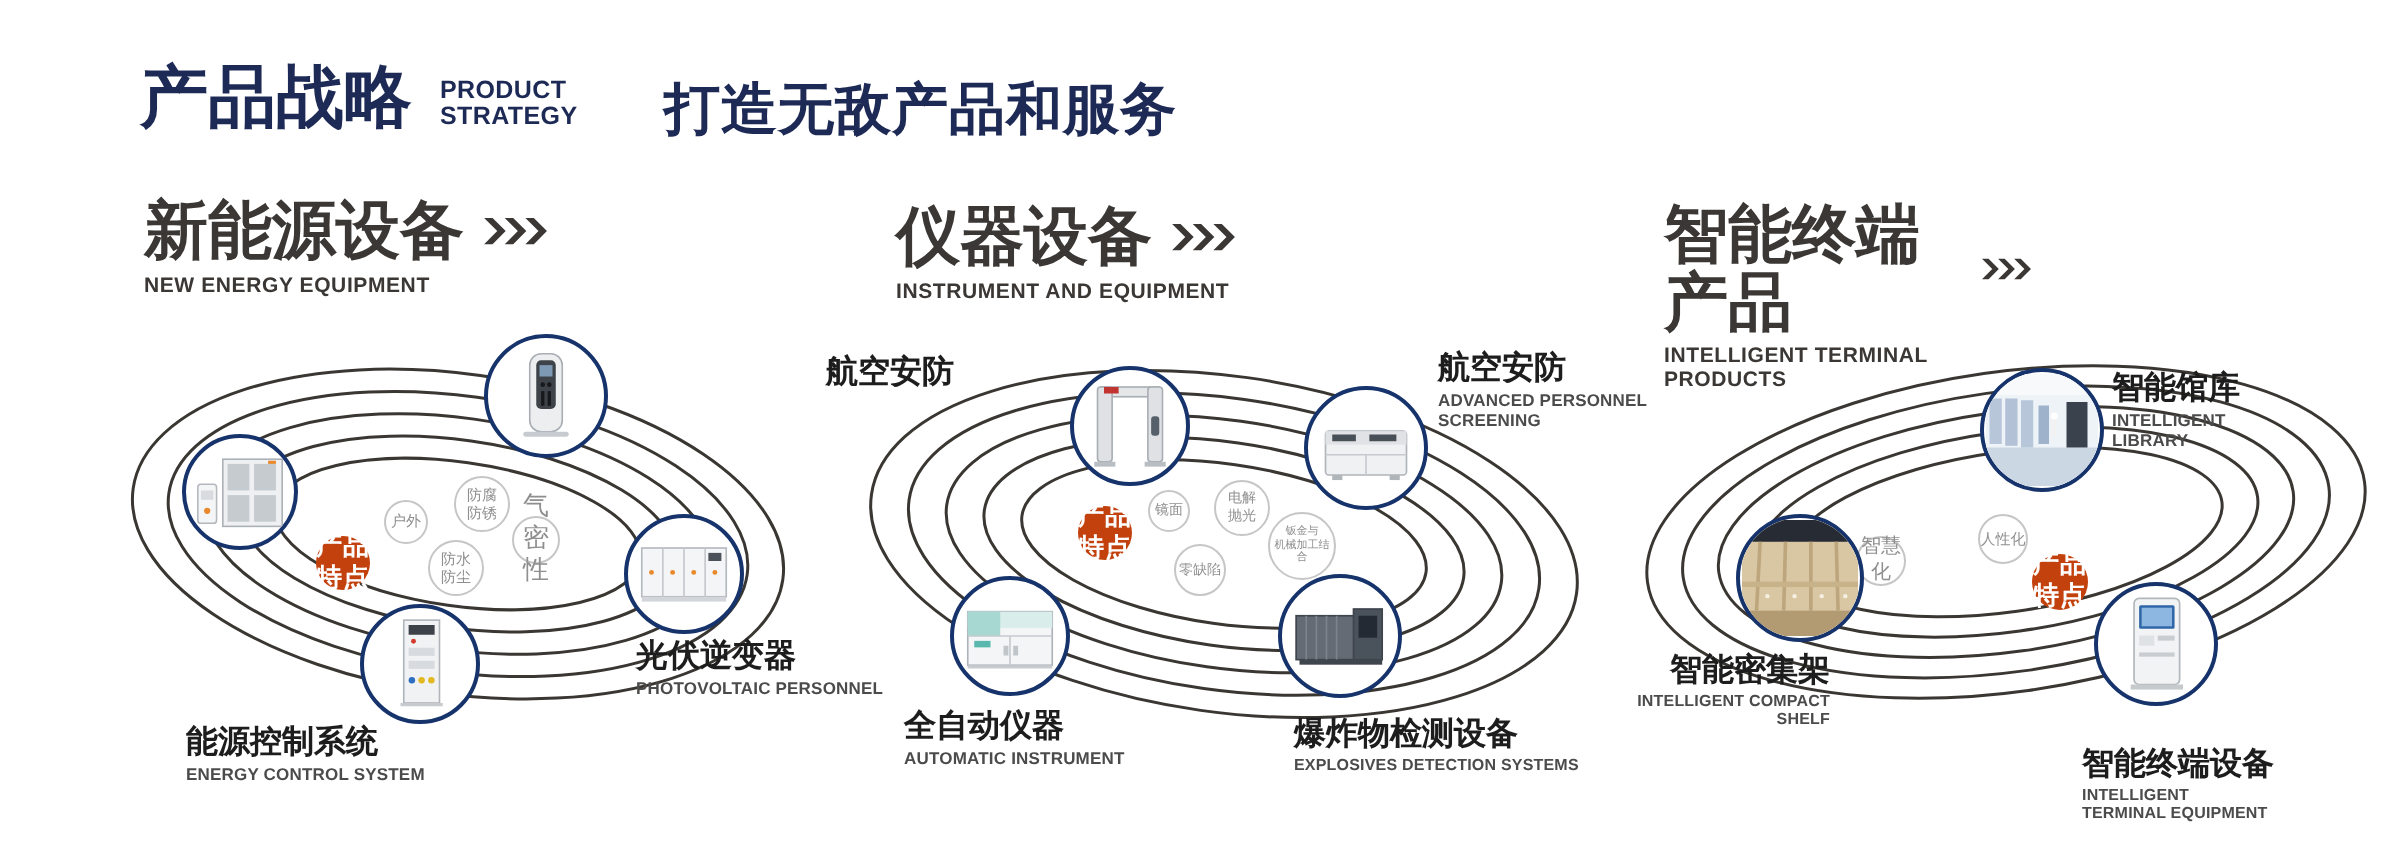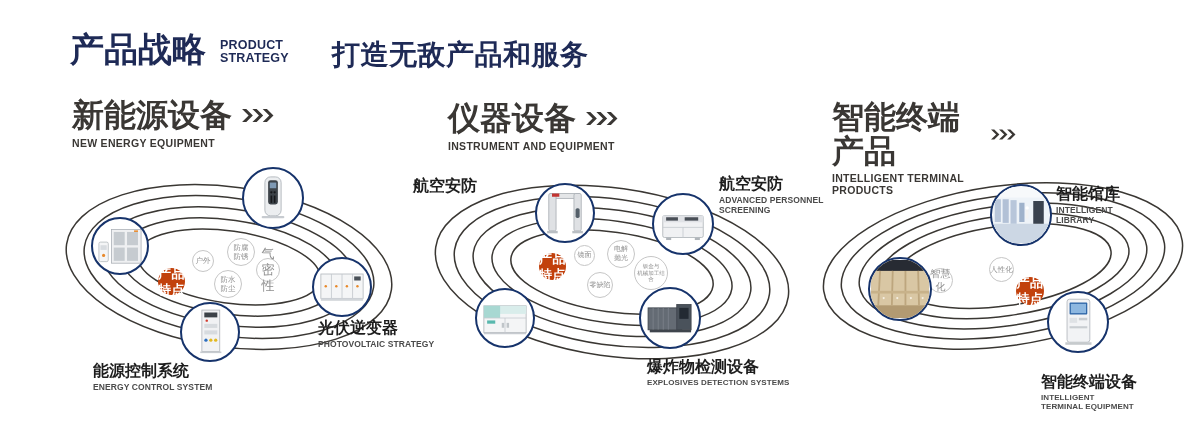--- a/index.html
+++ b/index.html
@@ -260,42 +260,51 @@
       <rect x="23.5" y="10.5" width="18" height="11" fill="#8db7e0"></rect>
       <rect x="22" y="27" width="9" height="6" fill="#dfe2e5"></rect>
         <rect x="33" y="27" width="10" height="3" fill="#c9cdd1"></rect>
       <rect x="22" y="37" width="21" height="2.5" fill="#c9cdd1"></rect>
       <rect x="17" y="56" width="31" height="3" fill="#c6cacd"></rect>
     </svg>
   </div>
 
   <div class="abs plabel" style="left:318px;top:319px;">
     <span class="zh">光伏逆变器</span>
-    <span class="en">PHOTOVOLTAIC STRATEGY</span>
+    <span class="en">PHOTOVOLTAIC PERSONNEL</span>
   </div>
   <div class="abs plabel" style="left:93px;top:362px;">
     <span class="zh">能源控制系统</span>
     <span class="en">ENERGY CONTROL SYSTEM</span>
   </div>
 
   <div class="abs plabel" style="left:413px;top:177px;">
     <span class="zh">航空安防</span>
   </div>
   <div class="abs plabel" style="left:719px;top:175px;">
     <span class="zh">航空安防</span>
     <span class="en">ADVANCED PERSONNEL
 SCREENING</span>
   </div>
+  <div class="abs plabel" style="left:452px;top:354px;">
+    <span class="zh">全自动仪器</span>
+    <span class="en">AUTOMATIC INSTRUMENT</span>
+  </div>
   <div class="abs plabel" style="left:1056px;top:185px;">
     <span class="zh">智能馆库</span>
     <span class="en">INTELLIGENT LIBRARY</span>
   </div>
 
   <div class="abs plabel en8" style="left:647px;top:358px;">
     <span class="zh">爆炸物检测设备</span>
     <span class="en">EXPLOSIVES DETECTION SYSTEMS</span>
   </div>
+  <div class="abs plabel r en8" style="left:817px;top:326px;width:98px;">
+    <span class="zh">智能密集架</span>
+    <span class="en">INTELLIGENT COMPACT
+SHELF</span>
+  </div>
   <div class="abs plabel en8" style="left:1041px;top:373px;">
     <span class="zh">智能终端设备</span>
     <span class="en">INTELLIGENT TERMINAL EQUIPMENT</span>
   </div>
 
 </div>
 
 </body></html>

